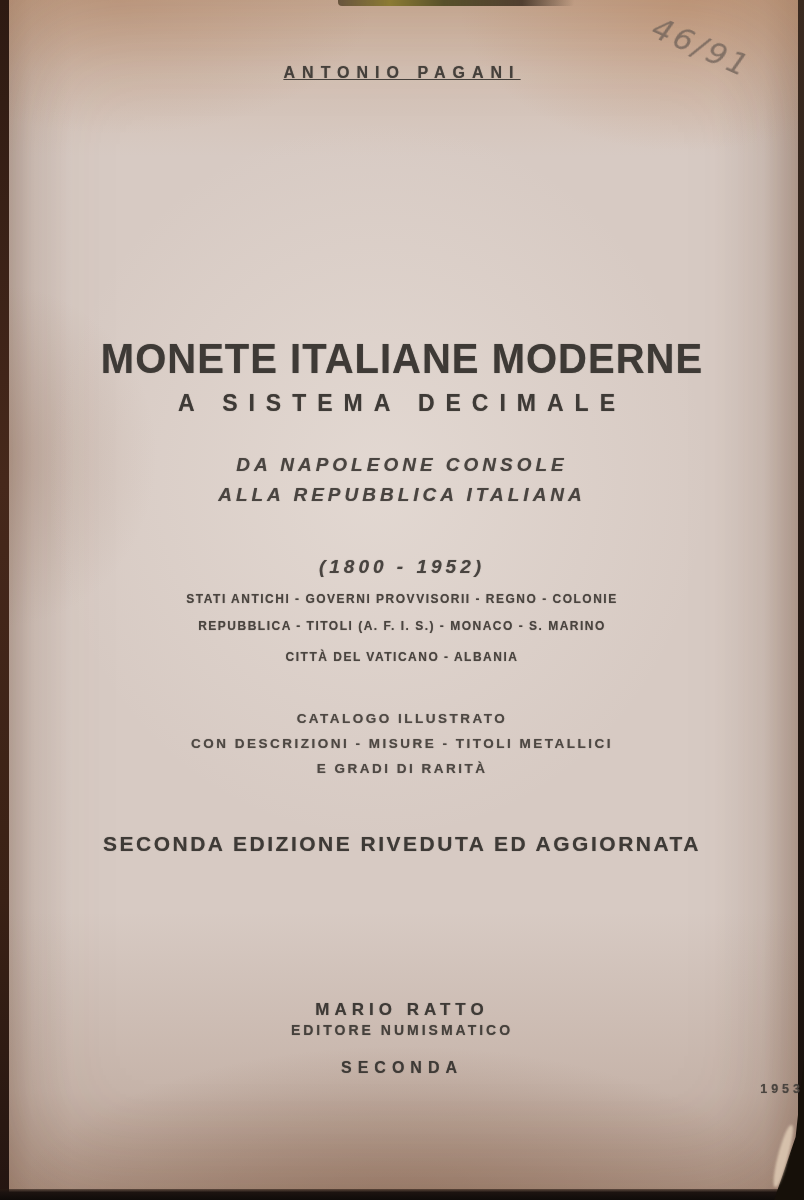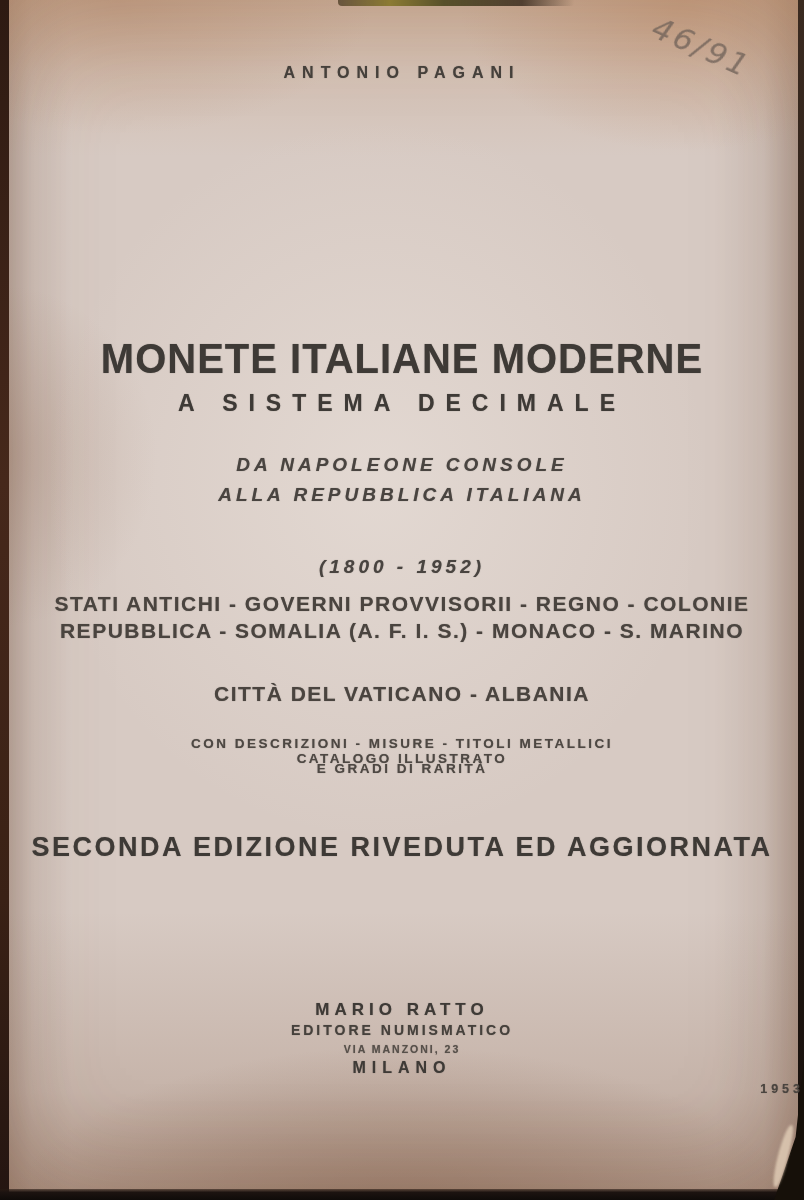--- a/index.html
+++ b/index.html
@@ -28,34 +28,34 @@
     background:linear-gradient(0deg,#0f0b09 0%,#1c1310 70%,rgba(42,28,20,0.55) 100%);}
   .edge-bottom-right{right:0;bottom:0;width:30px;height:140px;background:#161009;
     clip-path:polygon(100% 0, 100% 100%, 0 100%, 72% 55%);}
   .corner-curl{position:absolute;right:16px;bottom:12px;width:10px;height:64px;
     background:rgba(226,206,184,0.8);border-radius:60% 40% 50% 50%;transform:rotate(14deg);filter:blur(1px);}
   .edge-top-sliver{position:absolute;left:338px;top:0;width:236px;height:6px;
     background:linear-gradient(90deg, rgba(74,58,36,0.75) 0%, #8b7b33 22%, #57502a 45%, rgba(52,38,26,0.8) 78%, rgba(52,38,26,0) 100%);
     border-radius:0 0 4px 4px;filter:blur(0.5px);}
   .txt{position:absolute;left:0;width:804px;text-align:center;white-space:nowrap;
     color:#3e3a36;font-weight:bold;text-shadow:0 0 1px rgba(62,58,54,0.55);}
-  .author{top:64px;font-size:16px;letter-spacing:7px;color:#45403b;}
+  .author{top:64px;font-size:16px;letter-spacing:7px;color:#45403b;text-decoration:underline;}
   .note{position:absolute;left:648px;top:36px;width:140px;text-align:left;
     font-family:"DejaVu Sans",sans-serif;font-style:italic;font-size:31px;
     color:rgba(112,98,88,0.78);transform:rotate(24deg);letter-spacing:3px;
     filter:blur(0.5px);font-weight:normal;}
   .title1{top:336px;font-size:40px;letter-spacing:1px;transform:scaleY(1.04);}
   .title2{top:390px;font-size:23px;letter-spacing:11px;}
   .period{font-style:italic;font-size:19px;letter-spacing:4px;color:#494440;}
   .p1{top:454px;} .p2{top:484px;} .p3{top:524px;margin-top:32px;}
-  .scope{font-size:21px;letter-spacing:1.5px;color:#4a443f;}
-  .s1{top:592px;} .s2{top:619px;} .s3{top:682px;}
+  .scope{font-size:12px;letter-spacing:1.5px;color:#4a443f;}
+  .s1{top:592px;} .s2{top:619px;} .s3{top:650px;}
   .catalog{font-size:13.5px;letter-spacing:2.5px;color:#4e4843;}
-  .c1{top:711px;margin-top:40px;} .c2{top:736px;} .c3{top:761px;}
-  .edition{top:832px;font-size:27px;letter-spacing:2.5px;}
+  .c1{top:711px;} .c2{top:736px;} .c3{top:761px;}
+  .edition{top:832px;font-size:21px;letter-spacing:2.5px;}
   .imp-pub{top:1000px;font-size:17px;letter-spacing:5px;}
   .imp-role{top:1022px;font-size:14px;letter-spacing:3px;color:#46413c;}
   .imp-addr{top:1043px;font-size:10.5px;letter-spacing:2px;color:#57504a;}
   .imp-city{top:1059px;font-size:16px;letter-spacing:6px;}
   .imp-year{top:1082px;font-size:12.5px;letter-spacing:4px;color:#4a443f;text-align:right;}
 </style>
 </head>
 <body>
 
 <div class="stage">
@@ -72,28 +72,27 @@
   <div class="txt author">ANTONIO PAGANI</div>
 
   <div class="txt title1">MONETE ITALIANE MODERNE</div>
   <div class="txt title2">A SISTEMA DECIMALE</div>
 
   <div class="txt period p1">DA NAPOLEONE CONSOLE</div>
   <div class="txt period p2">ALLA REPUBBLICA ITALIANA</div>
   <div class="txt period p3">(1800 - 1952)</div>
 
   <div class="txt scope s1">STATI ANTICHI - GOVERNI PROVVISORII - REGNO - COLONIE</div>
-  <div class="txt scope s2">REPUBBLICA - SOMALIA (A. F. I. S.) - MONACO - S. MARINO</div>
+  <div class="txt scope s2">REPUBBLICA - TITOLI (A. F. I. S.) - MONACO - S. MARINO</div>
   <div class="txt scope s3">CITTÀ DEL VATICANO - ALBANIA</div>
 
   <div class="txt catalog c1">CATALOGO ILLUSTRATO</div>
   <div class="txt catalog c2">CON DESCRIZIONI - MISURE - TITOLI METALLICI</div>
   <div class="txt catalog c3">E GRADI DI RARITÀ</div>
 
   <div class="txt edition">SECONDA EDIZIONE RIVEDUTA ED AGGIORNATA</div>
 
   <div class="txt imp-pub">MARIO RATTO</div>
   <div class="txt imp-role">EDITORE NUMISMATICO</div>
-  <div class="txt imp-addr">VIA MANZONI, 23</div>
-  <div class="txt imp-city">MILANO</div>
+  <div class="txt imp-city">SECONDA</div>
   <div class="txt imp-year">1953</div>
 
 </div>
 
 </body></html>

